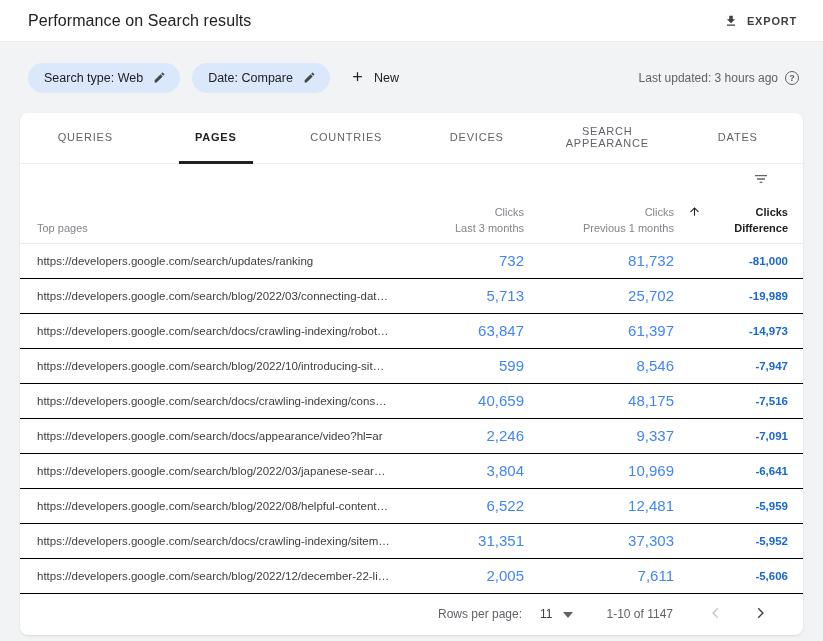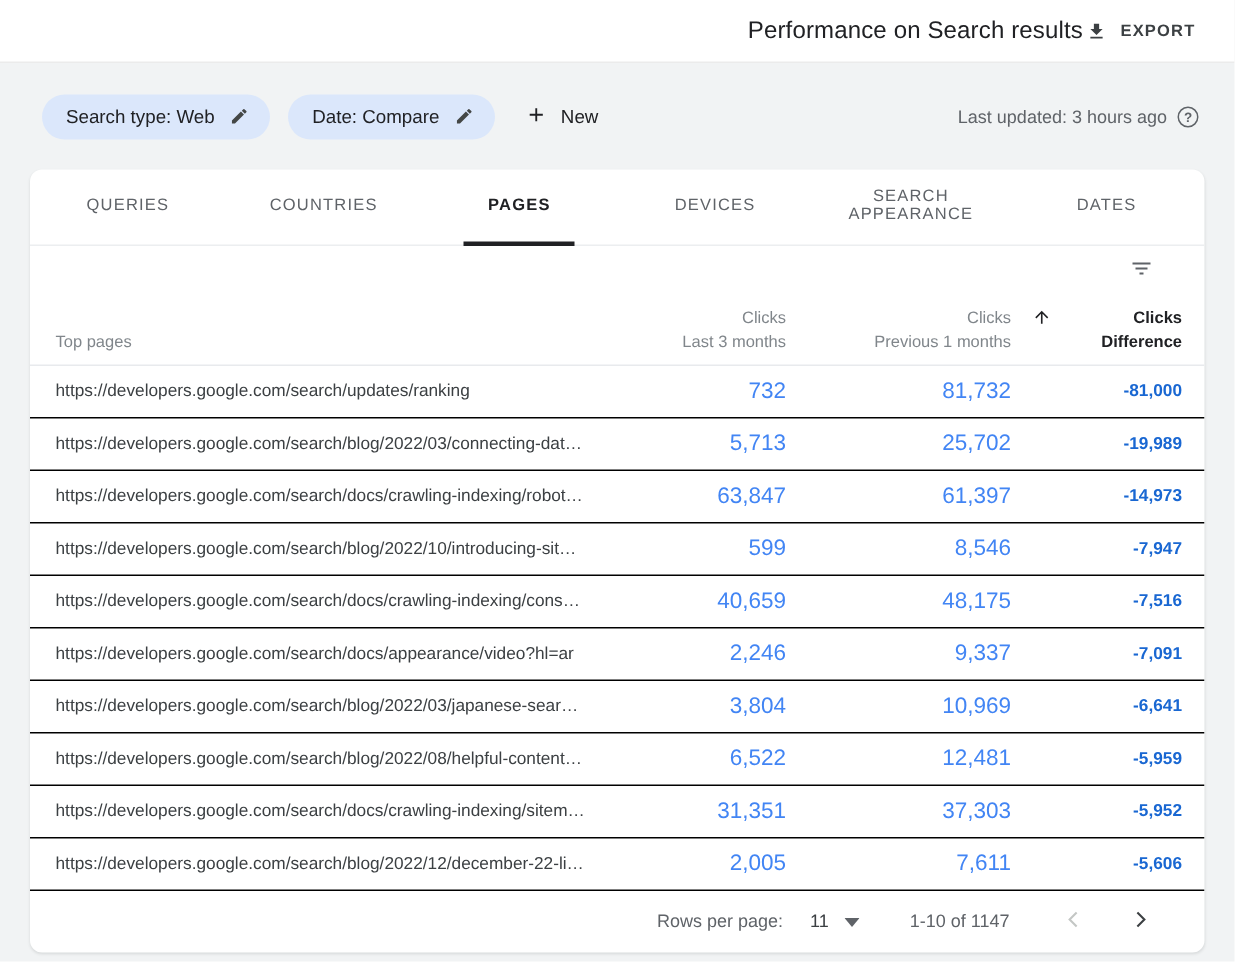--- a/index.html
+++ b/index.html
@@ -6,21 +6,21 @@
   html,body { width:823px; height:641px; overflow:hidden; }
   body {
     font-family: "Liberation Sans", "DejaVu Sans", sans-serif;
     background: var(--page-bg, #f1f3f4);
     color:#202124;
     -webkit-font-smoothing: antialiased;
   }
   
   .topbar {
     height:42px; background:#fff; border-bottom:1px solid #ebebeb;
-    display:flex; align-items:center; justify-content:flex-end;
+    display:flex; align-items:center; justify-content:space-between;
     padding:0 24px 0 28px;
   }
   .topbar h1 { font-size:16px; font-weight:400; color:#202124; letter-spacing:.1px; }
   .export-btn {
     display:flex; align-items:center; gap:9px;
     background:none; border:none; cursor:pointer;
     font-family:inherit; font-size:11px; font-weight:bold; letter-spacing:.8px;
     color:#3c4043; padding:6px 2px;
   }
   .export-btn svg { display:block; }
@@ -148,25 +148,25 @@
     <span class="help-icon">?</span>
   </div>
 </div>
 
 <div class="card">
 
   <div class="tabs">
       <button class="tab">
       <span class="tab-label">QUERIES</span>
     </button>
-      <button class="tab">
-      <span class="tab-label">COUNTRIES</span>
-    </button>
       <button class="tab active">
       <span class="tab-label">PAGES</span>
+    </button>
+      <button class="tab">
+      <span class="tab-label">COUNTRIES</span>
     </button>
       <button class="tab">
       <span class="tab-label">DEVICES</span>
     </button>
       <button class="tab">
       <span class="tab-label">SEARCH APPEARANCE</span>
     </button>
       <button class="tab">
       <span class="tab-label">DATES</span>
     </button>

